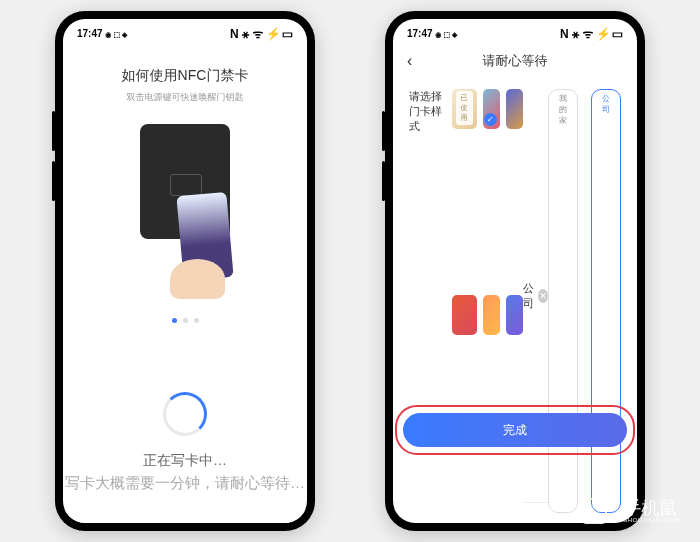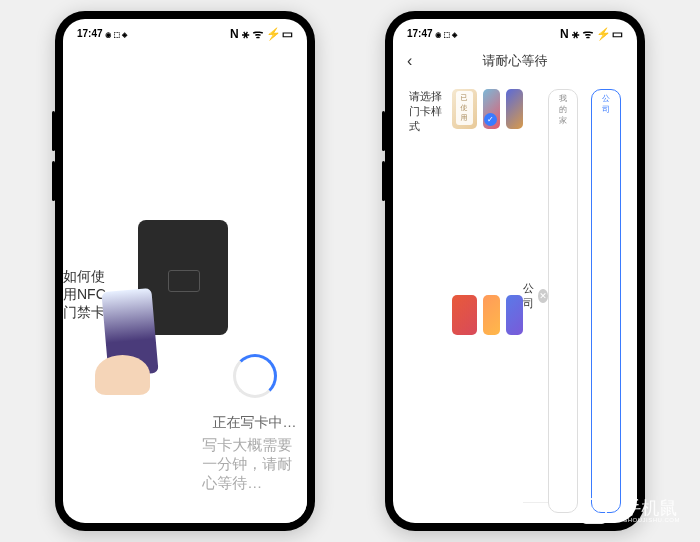--- a/index.html
+++ b/index.html
@@ -57,21 +57,21 @@
       font-weight: 600;
       color: #000;
       margin-top: 4px;
     }
     .status-icons { display: flex; gap: 3px; align-items: center; font-size: 12px; }
     
     
     .p1-content {
       flex: 1;
       display: flex;
-      flex-direction: row;
+      flex-direction: column;
       align-items: center;
       padding-top: 24px;
     }
     .p1-title { font-size: 14px; color: #333; font-weight: 500; }
     .p1-subtitle { font-size: 9px; color: #999; margin-top: 6px; }
     .p1-illustration {
       margin-top: 20px;
       width: 130px;
       height: 170px;
       position: relative;
@@ -284,20 +284,21 @@
 <div class="phones-container">
 
   <div class="phone">
     <div class="screen">
       <div class="status-bar">
         <div><span>17:47</span> <span style="font-size:7px">◉ ⬚ ◈</span></div>
         <div class="status-icons">N ⚹ ᯤ ⚡▭</div>
       </div>
       <div class="p1-content">
         <div class="p1-title">如何使用NFC门禁卡</div>
+        <div class="p1-subtitle">双击电源键可快速唤醒门钥匙</div>
         <div class="p1-illustration">
           <div class="card-reader"></div>
           <div class="hand-phone">
             <div class="mini-phone"></div>
             <div class="hand"></div>
           </div>
         </div>
         <div class="dots">
           <div class="dot active"></div>
           <div class="dot"></div>
@@ -338,20 +339,23 @@
         </div>
         <div class="name-input-row">
           <span class="name-value">公司</span>
           <div class="clear-btn">✕</div>
         </div>
         <div class="chips">
           <div class="chip">我的家</div>
           <div class="chip selected">公司</div>
         </div>
       </div>
+      <div class="highlight-box">
+        <div class="done-btn">完成</div>
+      </div>
     </div>
   </div>
 </div>
 
 <div class="watermark">
   <div class="watermark-icon">⬚</div>
   <div class="watermark-text">
     <span>手机鼠</span>
     <span class="watermark-sub">SHOUJISHU.COM</span>
   </div>

